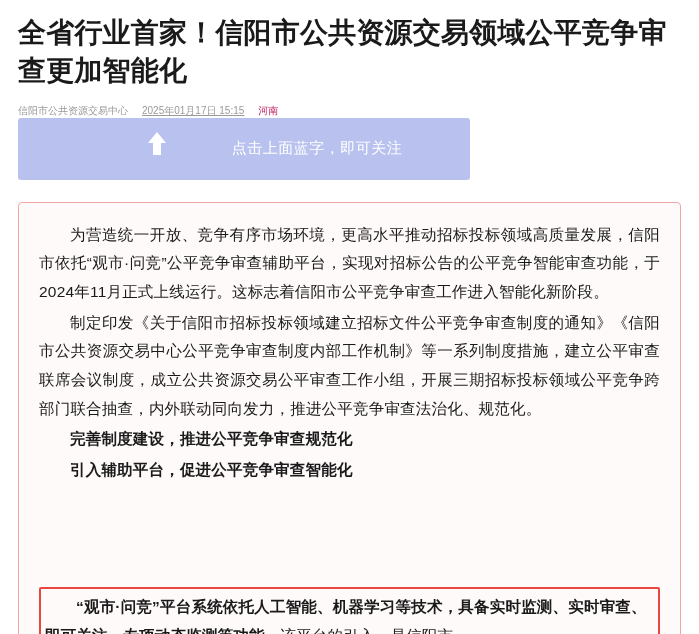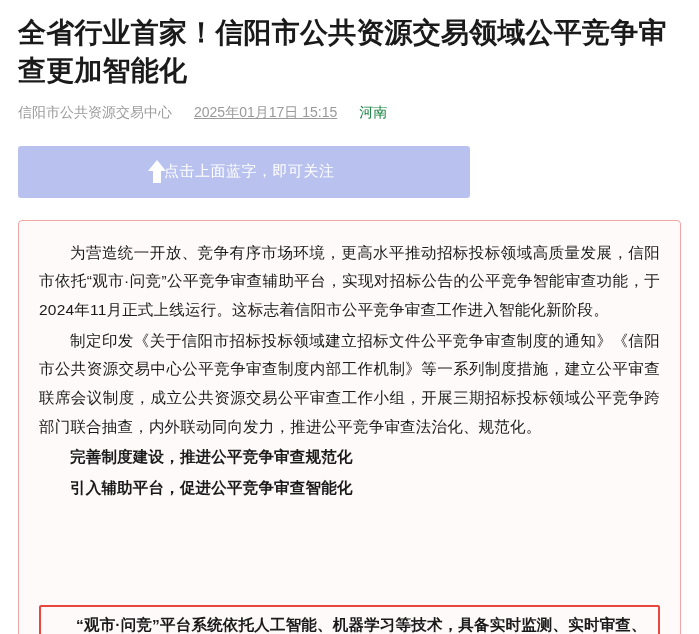--- a/index.html
+++ b/index.html
@@ -24,49 +24,49 @@
   .headline {
     font-size: 28px;
     font-weight: bold;
     line-height: 1.35;
     letter-spacing: 0.2px;
     color: #1a1a1a;
     margin: 4px 0 0 0;
   }
   .meta-row {
     margin-top: 14px;
-    font-size: 14px;
+    font-size: 10px;
     color: #9a9a9a;
     display: flex;
     align-items: center;
-    gap: 22px;
+    gap: 14px;
     white-space: nowrap;
   }
   .meta-account {
     color: #9a9a9a;
   }
   .meta-date {
     color: #9a9a9a;
     text-decoration: underline;
   }
   .meta-region {
-    color: #15803d;
+    color: #be185d;
     text-align: right;
   }
   .follow-banner {
-    margin-top: 24px;
     width: 452px;
-    height: 52px;
+    height: 62px;
     background: #b9c2ee;
     border-radius: 3px;
     display: flex;
     align-items: center;
     padding-left: 108px;
     box-sizing: border-box;
     position: relative;
+    justify-content: center;
   }
   .arrow-icon {
     position: absolute;
     left: 128px;
     top: 12px;
     width: 22px;
     height: 28px;
     color: #ffffff;
   }
   .follow-text {

